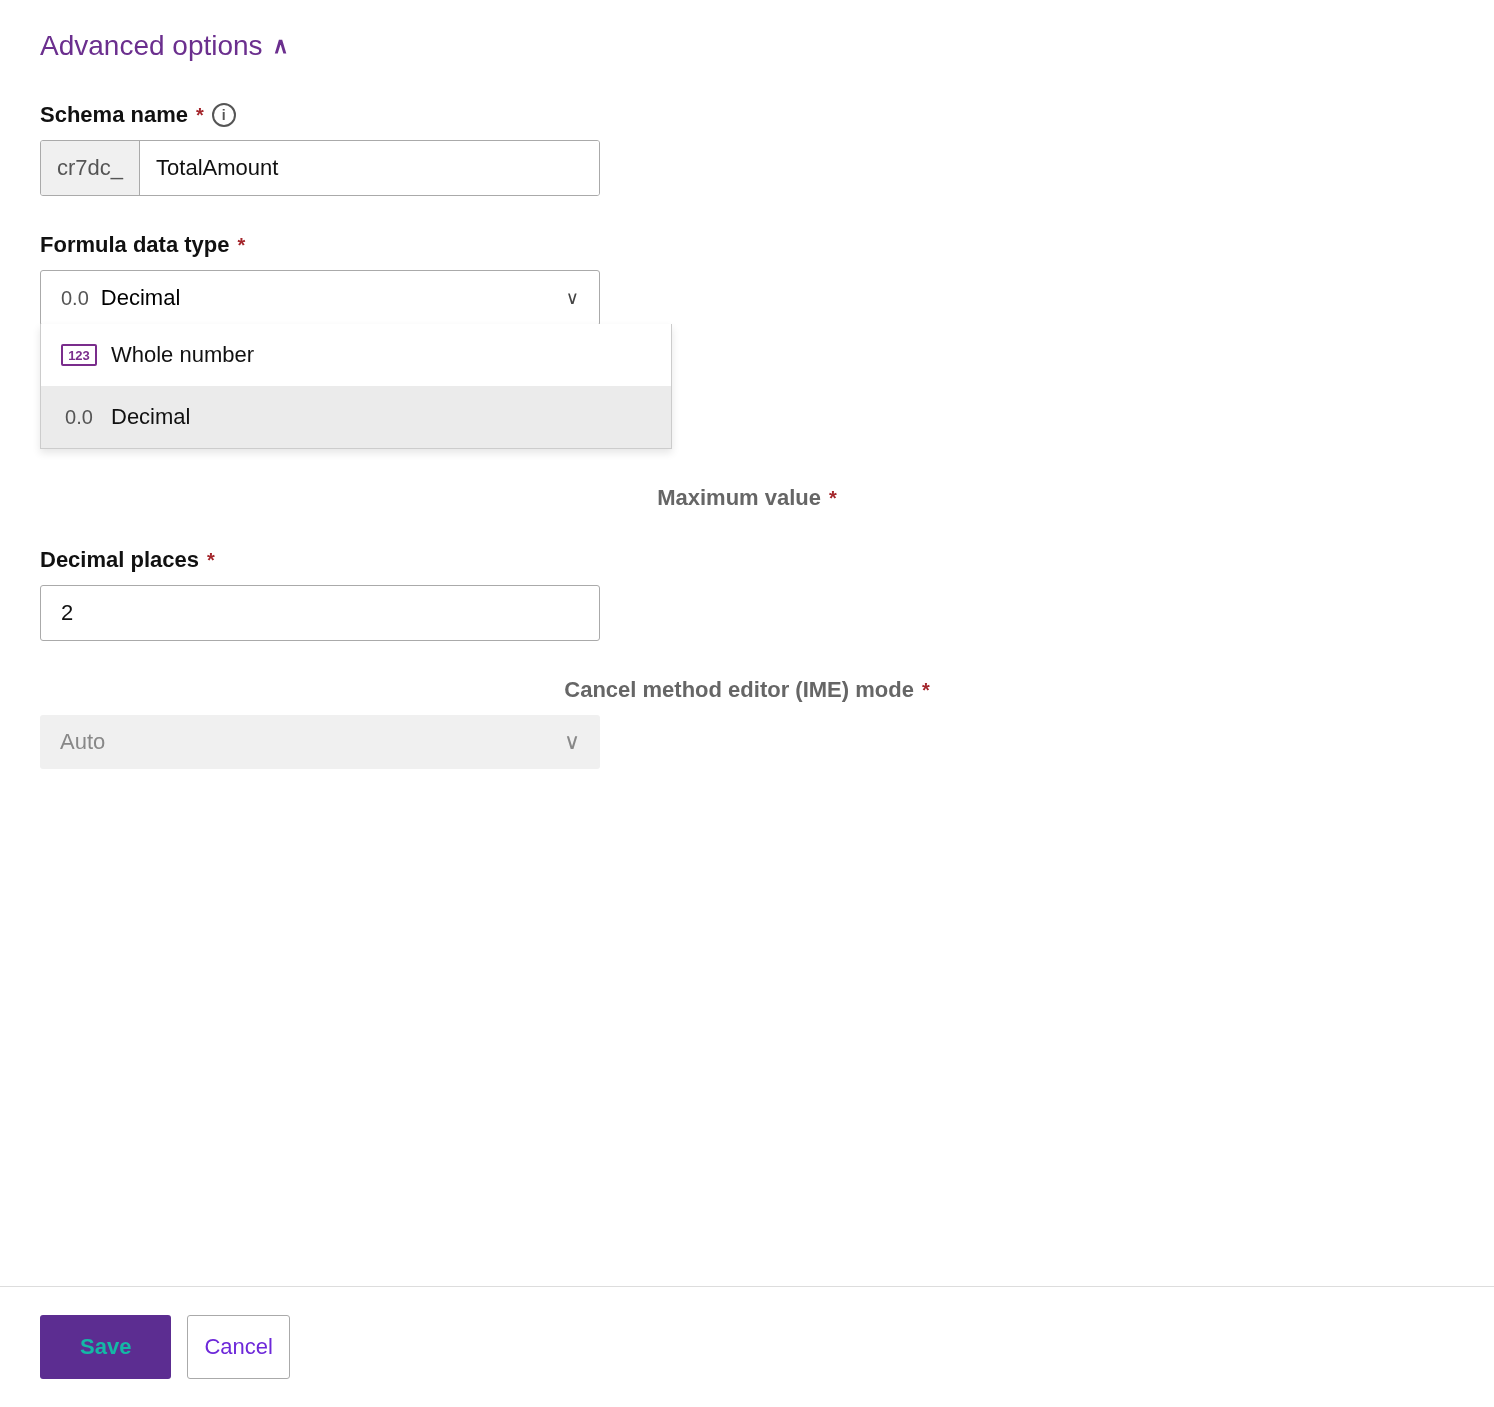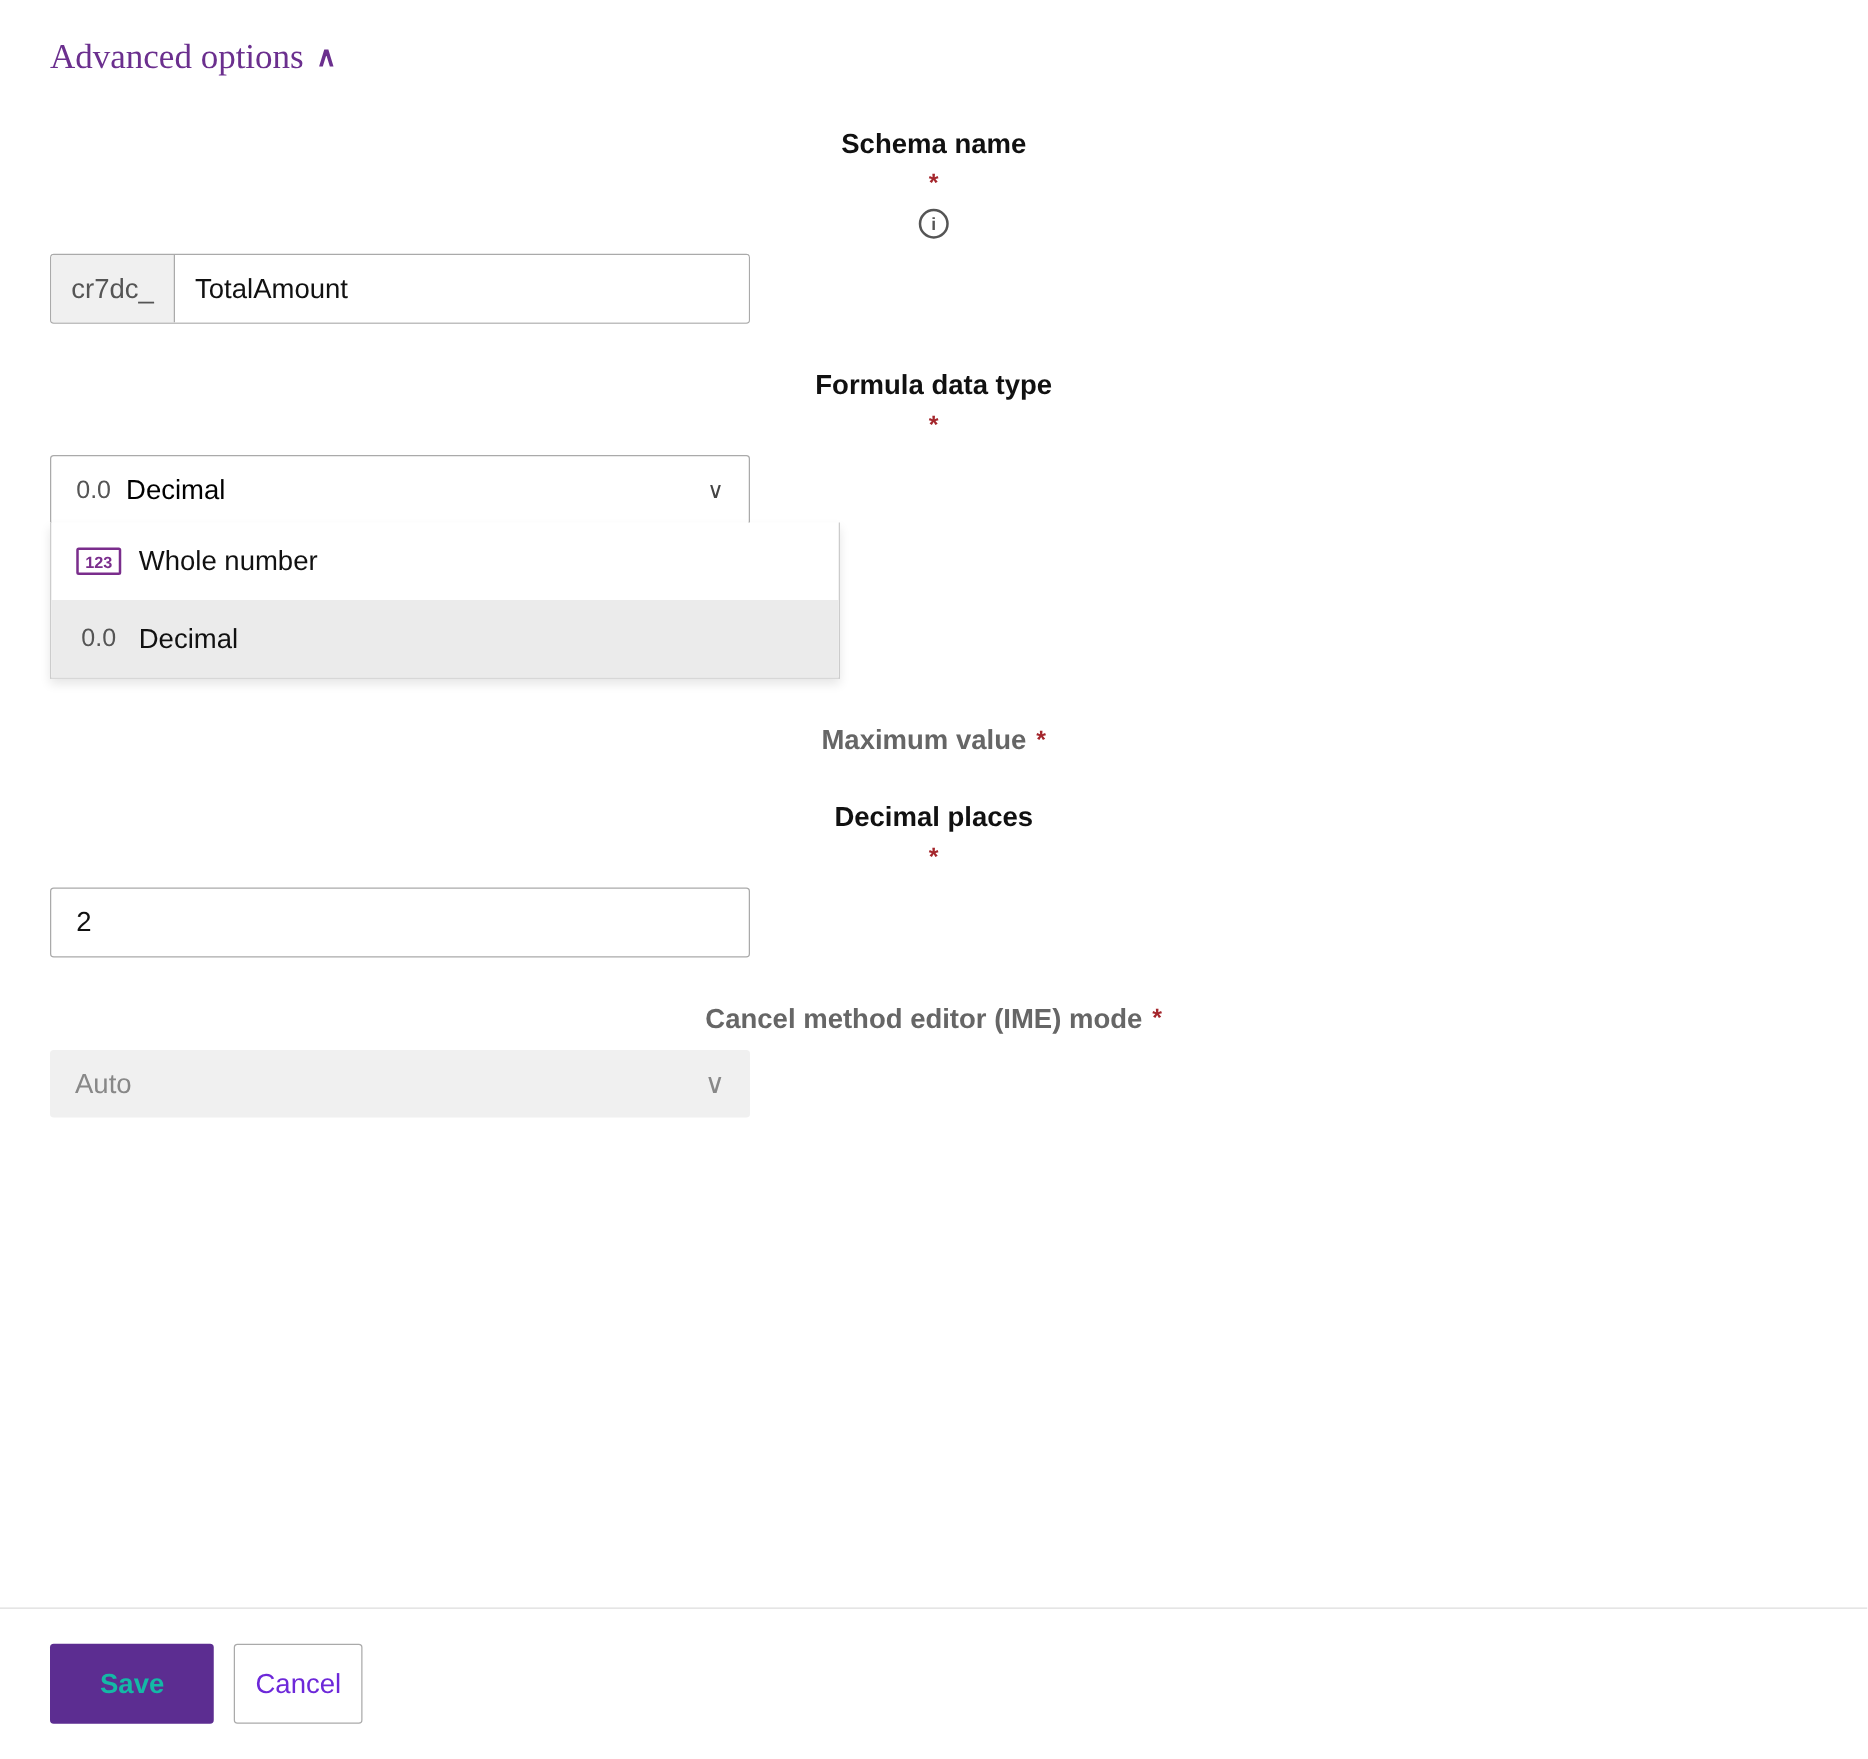--- a/index.html
+++ b/index.html
@@ -37,21 +37,20 @@
       align-items: center;
       gap: 10px;
       margin-bottom: 40px;
     }
 
     .advanced-options-title {
       color: #6b2f8e;
       font-size: 28px;
       font-weight: 400;
       cursor: pointer;
-      font-family: Liberation Serif, serif;
     }
 
     .chevron-up-icon {
       color: #6b2f8e;
       font-size: 22px;
       font-weight: 600;
       line-height: 1;
     }
 
     
@@ -60,21 +59,20 @@
     }
 
     .field-label {
       display: flex;
       align-items: center;
       gap: 8px;
       font-size: 22px;
       font-weight: 700;
       color: #111111;
       margin-bottom: 12px;
-      flex-direction: column;
     }
 
     .field-label-light {
       display: flex;
       align-items: center;
       gap: 8px;
       font-size: 22px;
       font-weight: 700;
       color: #666666;
       margin-bottom: 12px;

